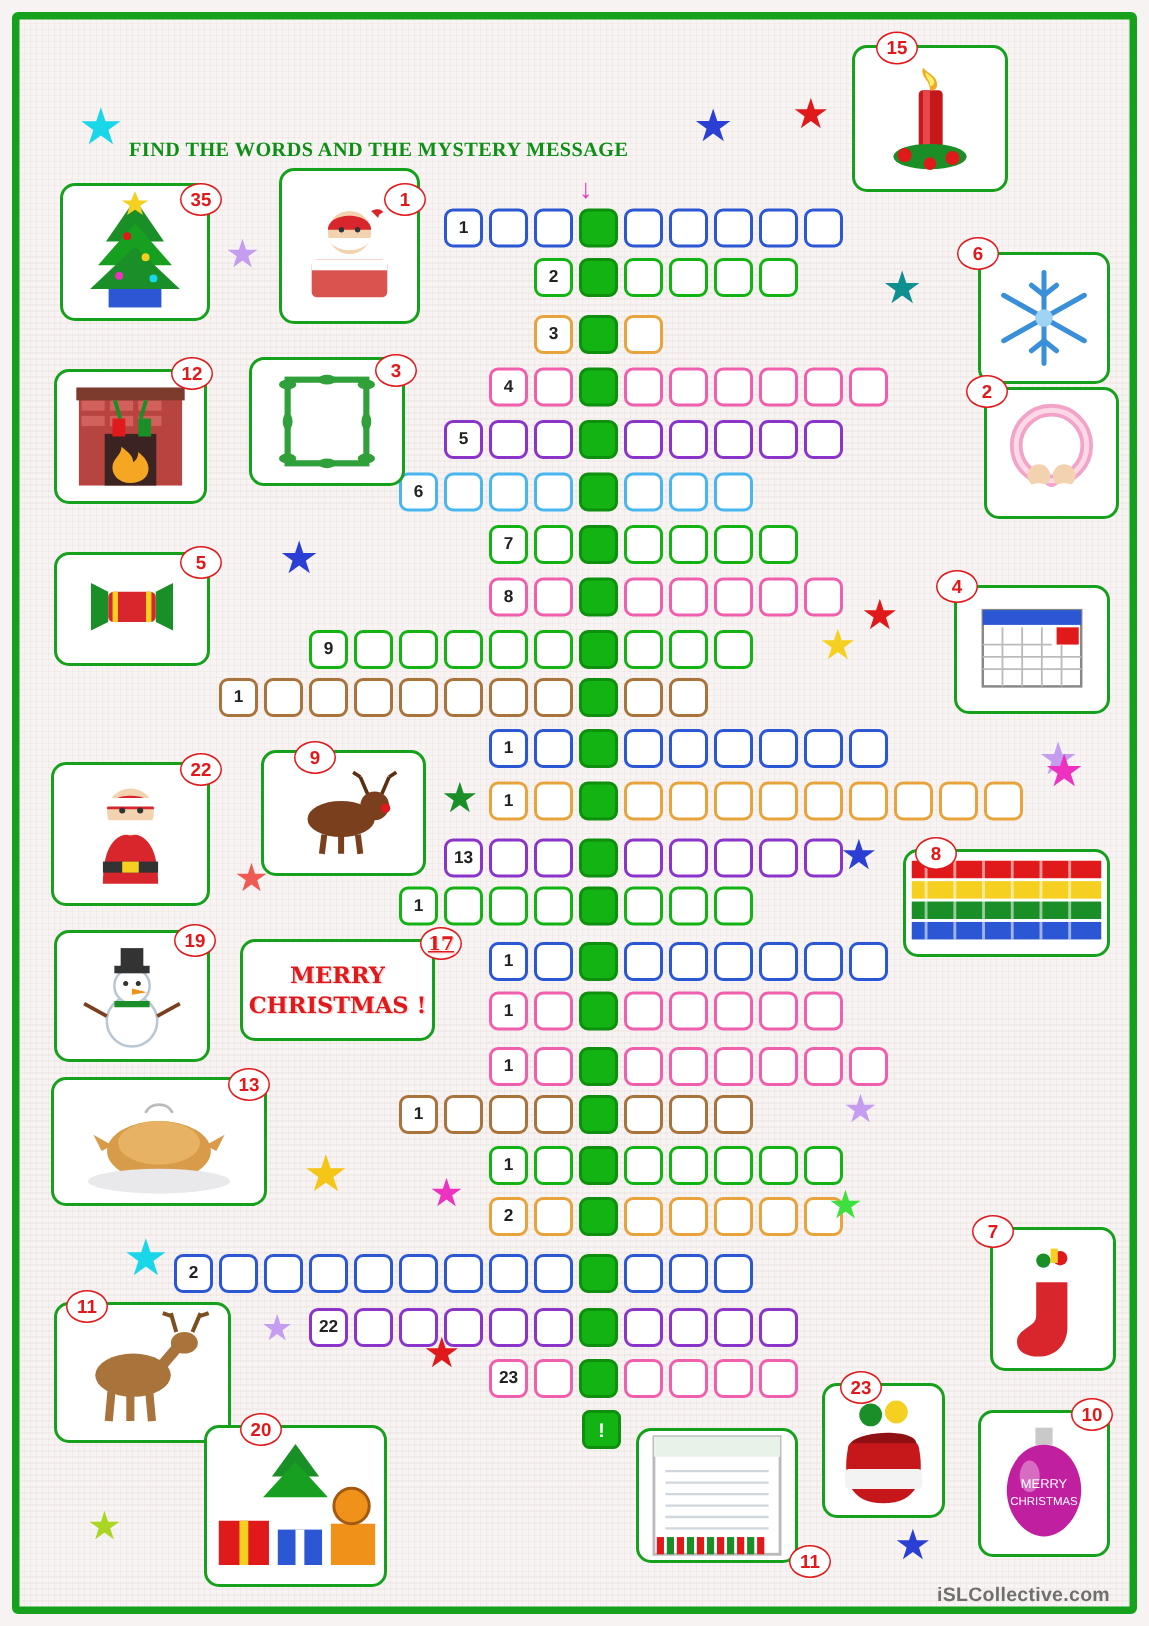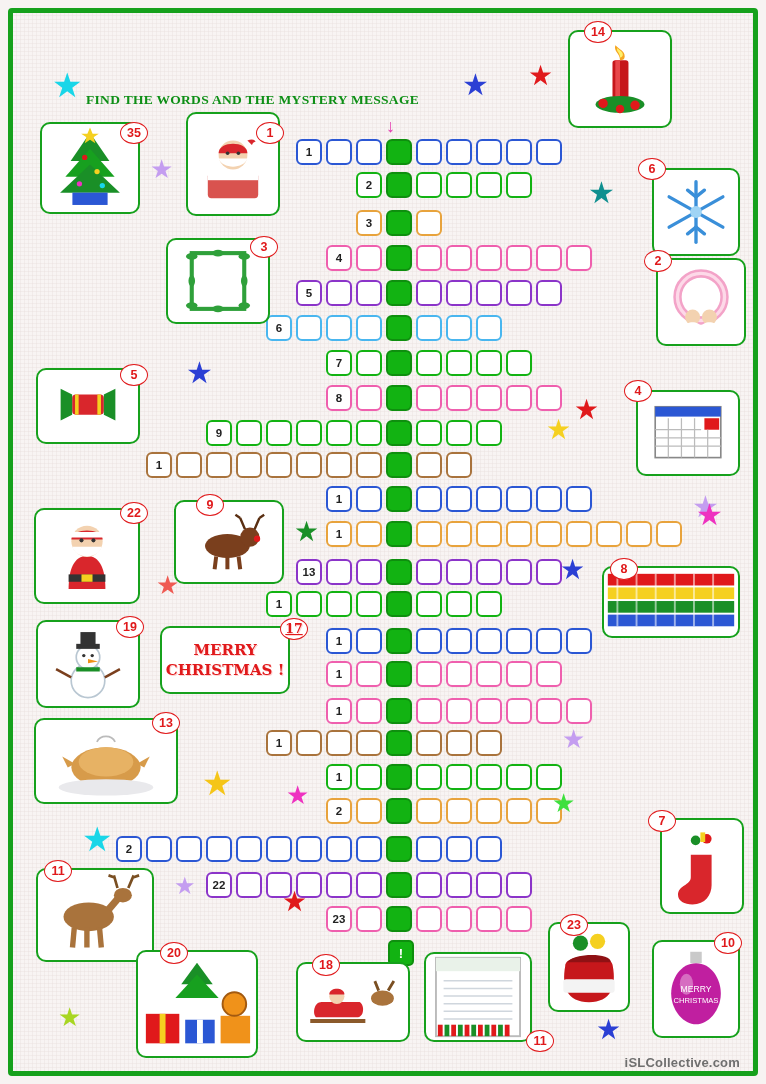--- a/index.html
+++ b/index.html
@@ -376,21 +376,21 @@
           <rect x="42" y="30" width="17" height="45" rx="3" fill="#c6171b"></rect>
           <rect x="45" y="30" width="5" height="45" fill="#e8474a"></rect>
           <path d="M50 30c0-8-7-9-5-16 5 5 10 6 10 12 0 3-2 4-5 4z" fill="#f5a623"></path>
           <path d="M50 27c0-5-4-6-3-10 3 3 6 4 6 7 0 2-1 3-3 3z" fill="#fff06a"></path>
           <ellipse cx="50" cy="77" rx="26" ry="9" fill="#1a8f27"></ellipse>
           <circle cx="32" cy="76" r="5" fill="#e0191b"></circle>
           <circle cx="66" cy="78" r="5" fill="#e0191b"></circle>
           <circle cx="50" cy="82" r="4.5" fill="#e0191b"></circle>
         </svg>
     </div>
-    <div class="num-badge" style="left:14px;top:-11px;">14</div>
+    <div class="num-badge" style="left:14px;top:-11px;">15</div>
   </div>
 
   <div class="card" style="left:40px;top:122px;width:100px;height:92px;">
     <div class="pic">
       <svg class="g-svg" viewBox="0 0 100 100">
           <polygon points="50,10 72,42 28,42" fill="#1a8f27"></polygon>
           <polygon points="50,28 78,60 22,60" fill="#17a01f"></polygon>
           <polygon points="50,46 84,78 16,78" fill="#1a8f27"></polygon>
           <rect x="30" y="78" width="40" height="14" fill="#2b57d4"></rect>
           <circle cx="44" cy="38" r="3" fill="#e0191b"></circle>
@@ -431,20 +431,42 @@
             <line x1="60" y1="24" x2="50" y2="32"></line>
             <line x1="40" y1="76" x2="50" y2="68"></line>
             <line x1="60" y1="76" x2="50" y2="68"></line>
           </g>
           <circle cx="50" cy="50" r="7" fill="#9fd4f5"></circle>
         </svg>
     </div>
     <div class="num-badge" style="left:-16px;top:-12px;">6</div>
   </div>
 
+  <div class="card" style="left:36px;top:246px;width:102px;height:90px;">
+    <div class="pic">
+      <svg class="g-svg" viewBox="0 0 100 100">
+          <rect x="10" y="18" width="80" height="70" fill="#b8443f"></rect>
+          <g fill="#d2605b">
+            <rect x="12" y="22" width="18" height="8"></rect>
+            <rect x="34" y="22" width="18" height="8"></rect>
+            <rect x="56" y="22" width="18" height="8"></rect>
+            <rect x="12" y="34" width="18" height="8"></rect>
+            <rect x="34" y="34" width="18" height="8"></rect>
+            <rect x="56" y="34" width="18" height="8"></rect>
+          </g>
+          <rect x="8" y="12" width="84" height="10" fill="#7d3b2e"></rect>
+          <rect x="30" y="48" width="40" height="40" fill="#3a2320"></rect>
+          <path d="M50 86c-9 0-14-6-14-12 0-7 7-9 7-16 6 5 9 7 9 12 3-2 4-5 4-8 5 4 8 8 8 13 0 6-5 11-14 11z" fill="#f5a623"></path>
+          <path d="M38 22l4 14M62 22l-4 14" stroke="#1a8f27" stroke-width="3"></path>
+          <path d="M36 36h10v14h-10z" fill="#e0191b"></path>
+          <path d="M56 36h10v14h-10z" fill="#1a8f27"></path>
+        </svg>
+    </div>
+    <div class="num-badge" style="left:76px;top:-10px;">12</div>
+  </div>
 
   <div class="card" style="left:166px;top:238px;width:104px;height:86px;">
     <div class="pic">
       <svg class="g-svg" viewBox="0 0 100 100">
           <rect x="18" y="16" width="64" height="68" fill="none" stroke="#2fa03a" stroke-width="5"></rect>
           <g fill="#2fa03a">
             <ellipse cx="18" cy="20" rx="7" ry="4"></ellipse>
             <ellipse cx="82" cy="20" rx="7" ry="4"></ellipse>
             <ellipse cx="18" cy="80" rx="7" ry="4"></ellipse>
             <ellipse cx="82" cy="80" rx="7" ry="4"></ellipse>
@@ -639,33 +661,20 @@
           <rect x="22" y="56" width="6" height="30" fill="#f5d020"></rect>
           <rect x="48" y="62" width="30" height="24" fill="#2b57d4"></rect>
           <rect x="60" y="62" width="6" height="24" fill="#fff"></rect>
           <rect x="84" y="58" width="30" height="28" fill="#f0921a"></rect>
           <circle cx="98" cy="46" r="12" fill="#f0921a" stroke="#a35a10" stroke-width="2"></circle>
         </svg>
     </div>
     <div class="num-badge" style="left:22px;top:-10px;">20</div>
   </div>
 
-  <div class="card" style="left:296px;top:962px;width:114px;height:80px;">
-    <div class="pic">
-      <svg class="g-svg" viewBox="0 0 114 80">
-          <path d="M18 56h44c6 0 8-12 2-16H24c-8 0-10 12-6 16z" fill="#d9262c"></path>
-          <path d="M12 60h58" stroke="#8b5a2b" stroke-width="4"></path>
-          <ellipse cx="88" cy="36" rx="12" ry="8" fill="#a9733c"></ellipse>
-          <path d="M84 28l-4-10M94 28l6-10" stroke="#7a4f22" stroke-width="3"></path>
-          <circle cx="40" cy="34" r="8" fill="#f3d2b0"></circle>
-          <path d="M32 32c0-8 16-8 16 0z" fill="#d9262c"></path>
-        </svg>
-    </div>
-    <div class="num-badge" style="left:14px;top:-10px;">18</div>
-  </div>
 
   <div class="card" style="left:424px;top:952px;width:108px;height:90px;">
     <div class="pic">
       <svg class="g-svg" viewBox="0 0 108 90">
           <rect x="10" y="4" width="88" height="82" fill="#ffffff" stroke="#bbb" stroke-width="2"></rect>
           <rect x="10" y="4" width="88" height="14" fill="#e9f2e9"></rect>
           <g stroke="#cfd6dd" stroke-width="1.6">
             <line x1="18" y1="28" x2="90" y2="28"></line>
             <line x1="18" y1="36" x2="90" y2="36"></line>
             <line x1="18" y1="44" x2="90" y2="44"></line>

